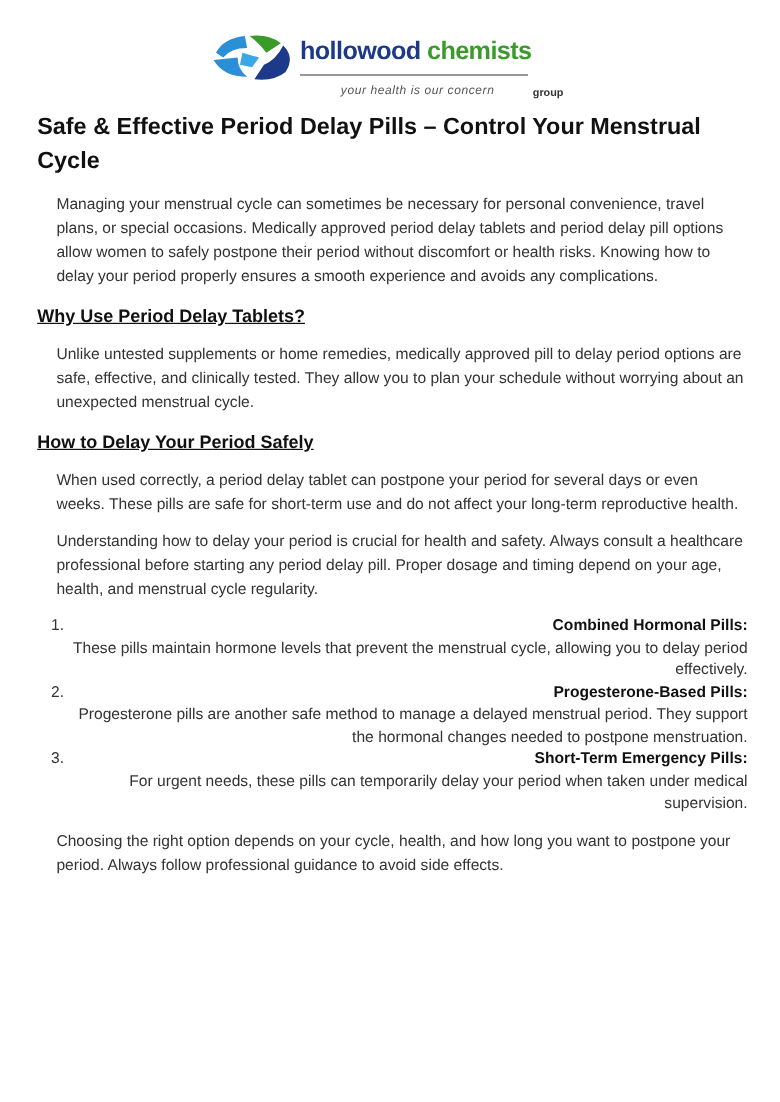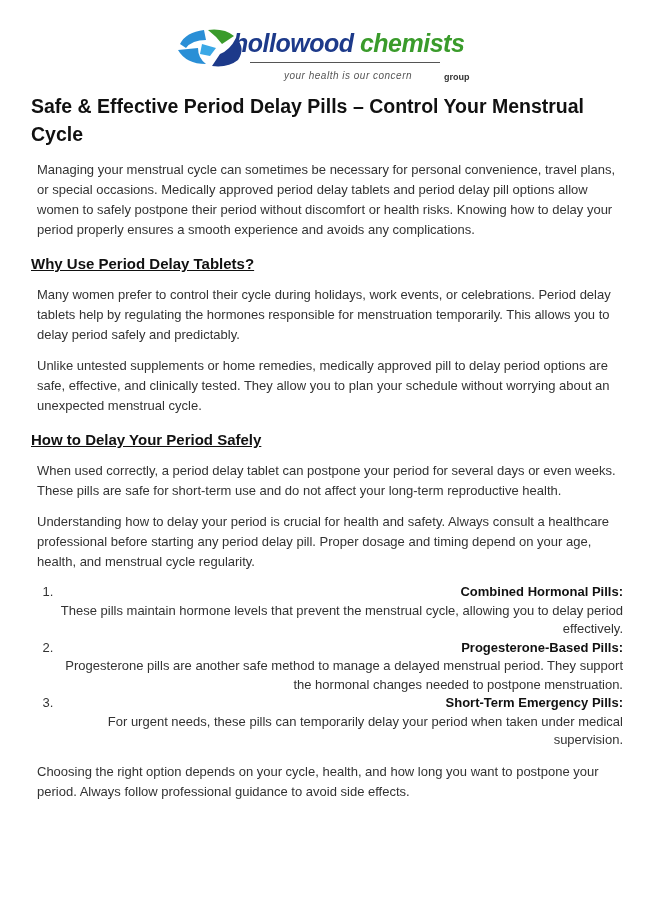--- a/index.html
+++ b/index.html
@@ -5,22 +5,22 @@
     html, body { margin: 0; padding: 0; background: #ffffff; }
     body {
       width: 650px; height: 918px; overflow: hidden; position: relative;
       font-family: "Liberation Sans", sans-serif; color: #222;
     }
     .logo {
       position: absolute; left: 176px; top: 24px; width: 300px; height: 62px;
     }
     .logo-mark { position: absolute; left: 0; top: 2px; width: 70px; height: 44px; }
     .logo-word {
-      position: absolute; left: 57px; top: 4px; font-size: 25px; font-weight: bold;
-      letter-spacing: -0.5px; white-space: nowrap; line-height: 30px; font-style: italic;
+      position: absolute; left: 74px; top: 4px; font-size: 21px; font-weight: bold;
+      letter-spacing: -0.5px; white-space: nowrap; line-height: 30px;
     }
     .logo-word .w1 { color: #1d3a8a; }
     .logo-word .w2 { color: #3a9b2b; }
     .logo-rule {
       position: absolute; left: 74px; top: 38px; width: 190px; height: 1px; background: #555;
     }
     .logo-group {
       position: absolute; left: 268px; top: 48px; font-size: 9px; font-weight: bold; color: #333;
     }
     .logo-tagline {
@@ -28,21 +28,21 @@
       color: #555; letter-spacing: 0.5px; white-space: nowrap;
     }
     .content { position: absolute; left: 31px; top: 92px; width: 592px; }
     h1 {
       margin: 0 0 12px 0; font-size: 19.5px; line-height: 28px; font-weight: bold; color: #111;
     }
     h2 {
       margin: 14px 0 11px 0; font-size: 15px; line-height: 20px; font-weight: bold; color: #111; text-decoration: underline;
     }
     p {
-      margin: 0 0 11px 6px; font-size: 13px; line-height: 20px; color: #333;
+      margin: 0 0 11px 16px; font-size: 13px; line-height: 20px; color: #333;
     }
     ol { margin: 0 0 12px 0; padding-left: 26px; font-size: 13px; line-height: 18.5px; color: #333; }
     ol li { padding-left: 0; text-align: right; }
     ol li .item-title { font-weight: bold; color: #111; display: block; }
     ol li .item-desc { display: block; padding-left: 3px; }
   </style>
 </head>
 <body>
 
 <div class="logo">
@@ -61,21 +61,20 @@
   <div class="logo-rule"></div>
   <div class="logo-group">group</div>
   <div class="logo-tagline">your health is our concern</div>
 </div>
 
 <div class="content">
   <h1>Safe &amp; Effective Period Delay Pills – Control Your Menstrual Cycle</h1>
   <p>Managing your menstrual cycle can sometimes be necessary for personal convenience, travel plans, or special occasions. Medically approved period delay tablets and period delay pill options allow women to safely postpone their period without discomfort or health risks. Knowing how to delay your period properly ensures a smooth experience and avoids any complications.</p>
 
   <h2>Why Use Period Delay Tablets?</h2>
-  <p>Many women prefer to control their cycle during holidays, work events, or celebrations. Period delay tablets help by regulating the hormones responsible for menstruation temporarily. This allows you to delay period safely and predictably.</p>
   <p>Unlike untested supplements or home remedies, medically approved pill to delay period options are safe, effective, and clinically tested. They allow you to plan your schedule without worrying about an unexpected menstrual cycle.</p>
 
   <h2>How to Delay Your Period Safely</h2>
   <p>When used correctly, a period delay tablet can postpone your period for several days or even weeks. These pills are safe for short-term use and do not affect your long-term reproductive health.</p>
   <p>Understanding how to delay your period is crucial for health and safety. Always consult a healthcare professional before starting any period delay pill. Proper dosage and timing depend on your age, health, and menstrual cycle regularity.</p>
 
   <ol>
     <li>
       <span class="item-title">Combined Hormonal Pills:</span>
       <span class="item-desc">These pills maintain hormone levels that prevent the menstrual cycle, allowing you to delay period effectively.</span>

